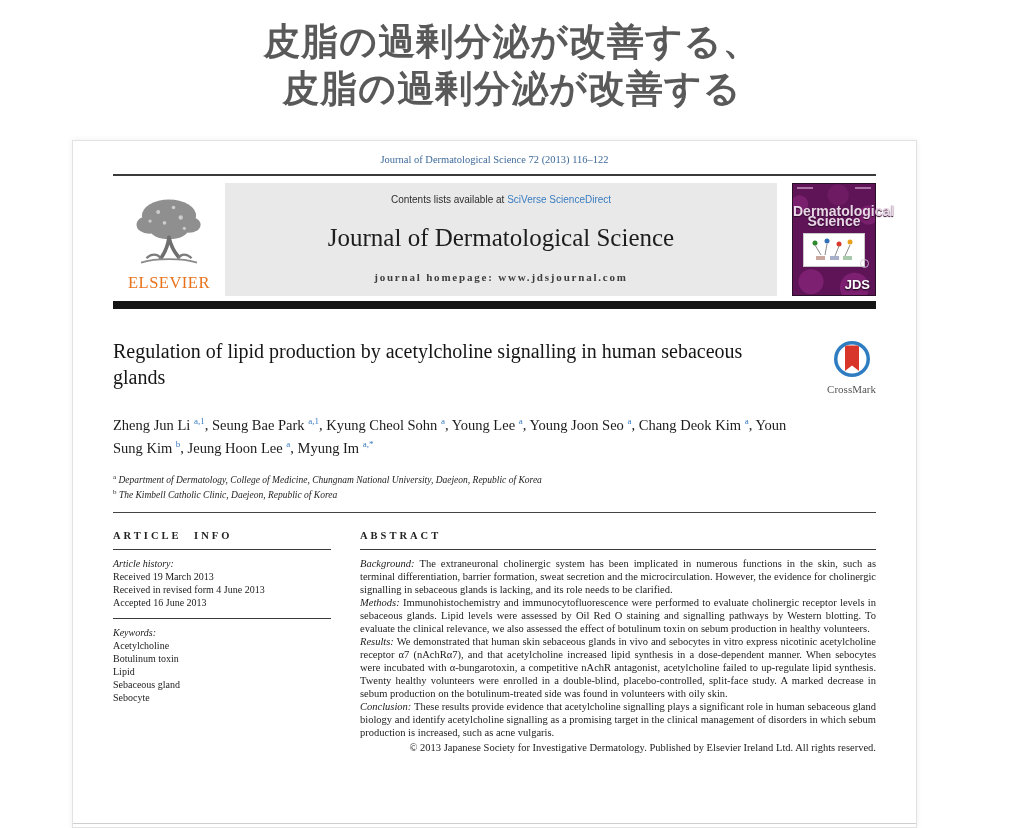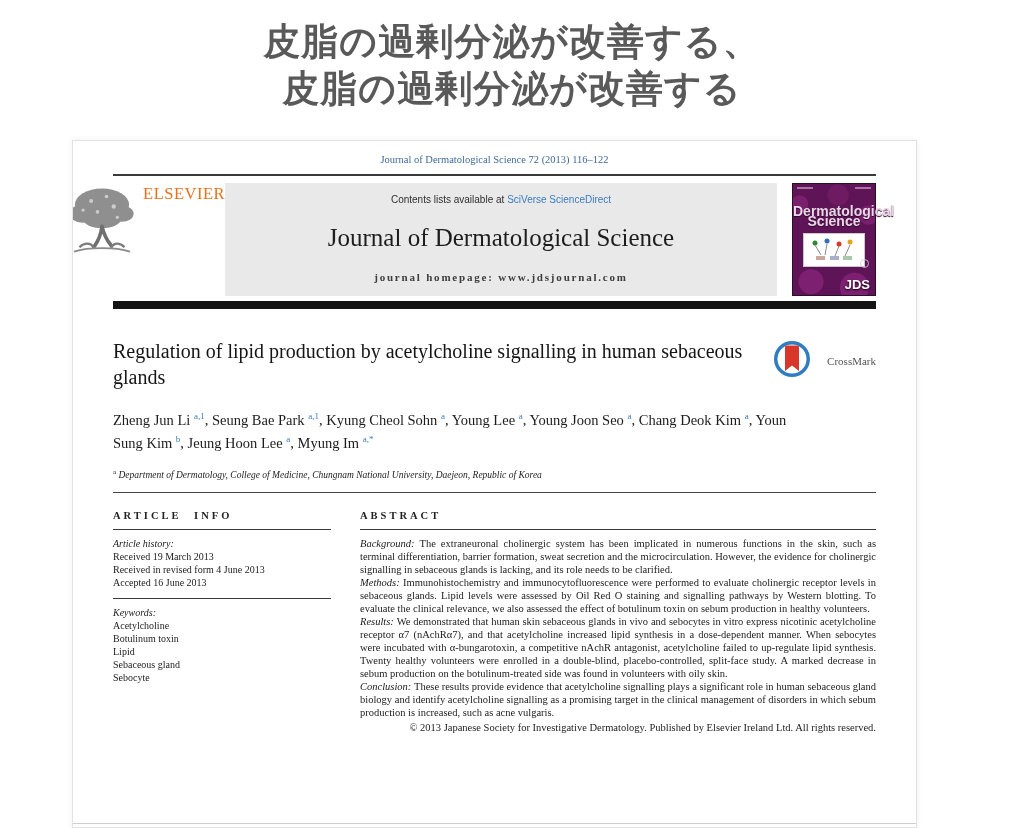--- a/index.html
+++ b/index.html
@@ -31,22 +31,22 @@
     border:1px solid #e2e2e2;
     box-shadow:0 0 6px rgba(0,0,0,.07);
     padding:0 40px;
     overflow:hidden;
   }
   .citation { margin-top:13px; text-align:center; font-size:10.5px; color:#3f6a9a; }
   .rule-dark { border:none; border-top:2px solid #3a3a3a; margin-top:9px; }
 
   .header-row { display:flex; margin-top:7px; align-items:stretch; height:113px; }
   .elsevier {
-    width:112px; display:flex; flex-direction:row;
-    justify-content:flex-end; padding-bottom:3px;
+    width:112px; display:flex; flex-direction:column;
+    align-items:center; justify-content:flex-end; padding-bottom:3px;
   }
   .elsevier-name { font-size:16.5px; color:var(--elsevier-orange,#e8731c); letter-spacing:.5px; margin-top:1px; }
 
   .header-box {
     flex:1; background:#e9e9e9;
     display:flex; flex-direction:column; justify-content:space-between;
     text-align:center; padding:11px 8px 13px;
   }
   .contents-line { font-size:10px; color:#2e2e2e; font-family:"Liberation Sans",sans-serif; font-weight:normal; }
   .contents-line .link { color:var(--accent-blue,#3a7cc0); cursor:pointer; }
@@ -75,21 +75,21 @@
     width:62px; height:34px; background:#fff; margin:7px auto 0;
     border:1px solid #c9c9c9; display:flex; align-items:center; justify-content:center;
   }
   .cover-emblem { position:absolute; right:6px; bottom:27px; width:9px; height:9px; border:1.5px solid #d9c2d6; border-radius:50%; opacity:.85; }
   .cover-abbrev { position:absolute; right:5px; bottom:3px; color:#fff; font-family:"Liberation Sans",sans-serif; font-weight:bold; font-size:13px; text-shadow:0 1px 2px #000; }
 
   .bar-black { height:8px; background:#141414; margin-top:5px; }
 
   .title-row { display:flex; margin-top:29px; }
   .article-title { font-size:20px; line-height:26px; color:#151515; font-weight:500; width:662px; }
-  .crossmark { margin-left:auto; display:flex; align-items:center; gap:16px; margin-top:2px; align-self:flex-start; }
+  .crossmark { margin-left:auto; display:flex; align-items:center; gap:1px; margin-top:2px; align-self:flex-start;flex-direction:column; }
   .crossmark-label { font-size:11px; color:#555; }
 
   .authors { margin-top:17px; font-size:14.5px; color:#1c1c1c; width:706px; line-height:19px; }
   .authors sup { color:var(--accent-blue,#3a7cc0); font-size:9px; }
 
   .affiliations { margin-top:13px; }
   .affiliation { font-size:9.5px; font-style:italic; color:#222; line-height:12px; }
   .affiliation sup { font-size:7px; font-style:normal; }
 
   .rule-mid { border:none; border-top:1.5px solid #444; margin-top:11px; }
@@ -198,20 +198,21 @@
         </svg>
       </span>
       <span class="crossmark-label">CrossMark</span>
     </div>
   </div>
 
   <p class="authors"><span>Zheng Jun Li <sup>a,1</sup></span>, <span>Seung Bae Park <sup>a,1</sup></span>, <span>Kyung Cheol Sohn <sup>a</sup></span>, <span>Young Lee <sup>a</sup></span>, <span>Young Joon Seo <sup>a</sup></span>, <span>Chang Deok Kim <sup>a</sup></span>, <span>Youn Sung Kim <sup>b</sup></span>, <span>Jeung Hoon Lee <sup>a</sup></span>, <span>Myung Im <sup>a,*</sup></span></p>
 
   <div class="affiliations">
       <div class="affiliation"><sup>a</sup> Department of Dermatology, College of Medicine, Chungnam National University, Daejeon, Republic of Korea</div>
+      <div class="affiliation"><sup>b</sup> The Kimbell Catholic Clinic, Daejeon, Republic of Korea</div>
     </div>
 
   <hr class="rule-mid">
 
   <div class="columns">
 
     <div class="col-left">
       <div class="col-heading">ARTICLE INFO</div>
       <hr class="col-rule">
       <div class="info-label">Article history:</div>

